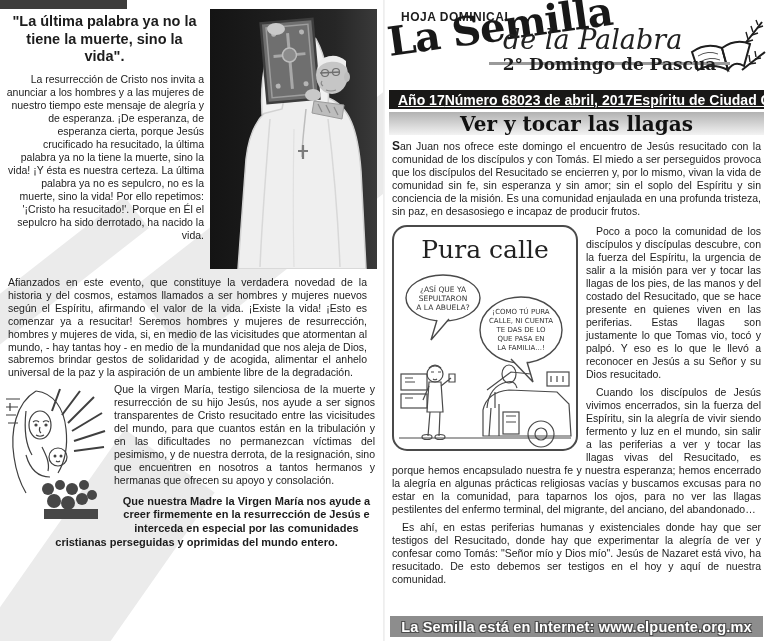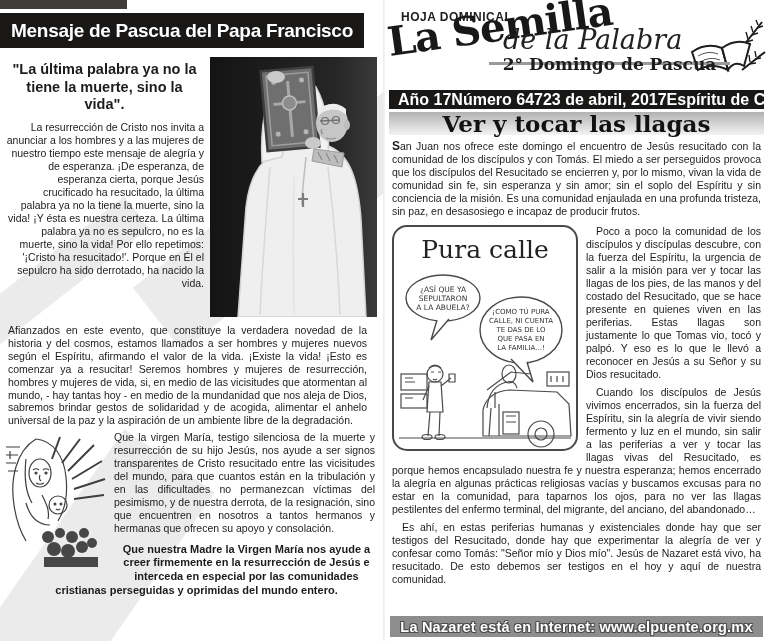--- a/index.html
+++ b/index.html
@@ -39,24 +39,24 @@
   .mh-main { position:absolute; left:6px; top:18px; font-family:"DejaVu Serif", serif; font-weight:bold;
              font-size:40px; transform:rotate(-8deg); transform-origin:left bottom; letter-spacing:-1px; color:#181818; }
   .mh-sub { position:absolute; left:118px; top:24px; font-family:"DejaVu Serif", serif; font-style:italic;
             font-size:27px; color:#222; }
   .mh-icon { position:absolute; right:2px; top:18px; width:80px; height:62px; }
   .mh-rule { position:absolute; left:104px; right:38px; top:62px; height:3px; background:#9a9a9a; }
   .mh-edition { position:absolute; left:104px; right:38px; top:54px; text-align:center;
                 font-family:"DejaVu Serif", serif; font-weight:bold; font-size:17px; }
   .info-bar { margin:0 4px; height:19px; background:#191817; display:flex; align-items:center;
               justify-content:space-between; padding:0 9px; }
-  .info-bar span { color:#fff; font-weight:bold; font-size:16px; white-space:nowrap; }
+  .info-bar span { color:#fff; font-weight:bold; font-size:14px; white-space:nowrap;text-decoration:underline; }
   .article-bar { margin:3px 4px 0 4px; height:23px; background:linear-gradient(#b2b2b2, #f3f3f3);
                  display:flex; align-items:center; justify-content:center; }
-  .article-bar span { font-family:"DejaVu Serif", serif; font-weight:bold; font-size:23px; color:#111; }
+  .article-bar span { font-family:"DejaVu Serif", serif; font-weight:bold; font-size:20px; color:#111; }
   .rp-p { font-size:10.5px; line-height:13px; text-align:justify; margin:5px 7px 0 7px; }
   .rp-p .lead { font-weight:bold; font-size:12px; }
   .indent { text-indent:10px; }
   .article-body { margin-top:2px; overflow:hidden; }
   .comic { float:left; width:188px; height:228px; margin:4px 7px 0 6px; }
   .rp-footer { position:absolute; left:5px; right:5px; bottom:4px; height:21px; background:#8d8d8d;
                display:flex; align-items:center; justify-content:center; z-index:2; }
   .rp-footer span { color:#fff; font-weight:bold; font-size:14.5px; letter-spacing:0.2px;
     text-shadow:1px 1px 0 #4c4c4c, -1px -1px 0 #4c4c4c, 1px -1px 0 #4c4c4c, -1px 1px 0 #4c4c4c; }
 </style>
@@ -65,23 +65,20 @@
 
 <div class="sheet">
 
   <div class="page page-left">
     <div class="ribbon r1"></div>
     <div class="ribbon r2"></div>
     <div class="ribbon r3"></div>
     <div class="top-strip"></div>
 
     <div class="content">
-      <div class="lp-title-bar">
-        <span>Mensaje de Pascua del Papa Francisco</span>
-      </div>
 
       <div class="lp-row">
         <div class="lp-col">
           <div class="lp-quote">"La última palabra ya no la tiene la muerte, sino la vida".</div>
           <p class="lp-intro">La resurrección de Cristo nos invita a anunciar a los hombres y a las mujeres de nuestro tiempo este mensaje de alegría y de esperanza. ¡De esperanza, de esperanza cierta, porque Jesús crucificado ha resucitado, la última palabra ya no la tiene la muerte, sino la vida! ¡Y ésta es nuestra certeza. La última palabra ya no es sepulcro, no es la muerte, sino la vida! Por ello repetimos: '¡Cristo ha resucitado!'. Porque en Él el sepulcro ha sido derrotado, ha nacido la vida.</p>
         </div>
         <div class="lp-photo">
           <svg width="167" height="260" viewBox="0 0 167 260">
             <defs>
               <linearGradient id="pbg" x1="0" y1="0" x2="1" y2="0">
@@ -213,21 +210,21 @@
             </g>
             <path d="M12,38 Q22,32 32,36 M14,44 Q24,38 34,42" stroke="#555" stroke-width="1" fill="none"></path>
           </svg>
         </div>
         <div class="mh-rule"></div>
         <div class="mh-edition">2° Domingo de Pascua</div>
       </div>
 
       <div class="info-bar">
         <span>Año  17</span>
-        <span>Número 647</span>
+        <span>Número 680</span>
         <span>23 de abril,  2017</span>
         <span>Espíritu de Ciudad Guzmán</span>
       </div>
 
       <div class="article-bar">
         <span>Ver y tocar las llagas</span>
       </div>
 
       <p class="rp-p"><span class="lead">S</span><span>an Juan nos ofrece este domingo el encuentro de Jesús resucitado con la comunidad de los discípulos y con Tomás. El miedo a ser perseguidos provoca que los discípulos del Resucitado se encierren y, por lo mismo, vivan la vida de comunidad sin fe, sin esperanza y sin amor; sin el soplo del Espíritu y sin conciencia de la misión. Es una comunidad enjaulada en una profunda tristeza, sin paz, en desasosiego e incapaz de producir frutos.</span></p>
 
@@ -289,16 +286,16 @@
           </svg>
         </div>
         <p class="rp-p indent">Poco a poco la comunidad de los discípulos y discípulas descubre, con la fuerza del Espíritu, la urgencia de salir a la misión para ver y tocar las llagas de los pies, de las manos y del costado del Resucitado, que se hace presente en quienes viven en las periferias. Estas llagas son justamente lo que Tomas vio, tocó y palpó. Y eso es lo que le llevó a reconocer en Jesús a su Señor y su Dios resucitado.</p>
         <p class="rp-p indent">Cuando los discípulos de Jesús vivimos encerrados, sin la fuerza del Espíritu, sin la alegría de vivir siendo fermento y luz en el mundo, sin salir a las periferias a ver y tocar las llagas vivas del Resucitado, es porque hemos encapsulado nuestra fe y nuestra esperanza; hemos encerrado la alegría en algunas prácticas religiosas vacías y buscamos excusas para no estar en la comunidad, para taparnos los ojos, para no ver las llagas pestilentes del enfermo terminal, del migrante, del anciano, del abandonado…</p>
       </div>
 
       <p class="rp-p indent">Es ahí, en estas periferias humanas y existenciales donde hay que ser testigos del Resucitado, donde hay que experimentar la alegría de ver y confesar como Tomás: "Señor mío y Dios mío". Jesús de Nazaret está vivo, ha resucitado. De esto debemos ser testigos en el hoy y aquí de nuestra comunidad.</p>
     </div>
 
     <div class="rp-footer">
-      <span>La Nazaret está en Internet: www.elpuente.org.mx</span>
+      <span>La Semilla está en Internet: www.elpuente.org.mx</span>
     </div>
   </div>
 </div>
 
 </body></html>

